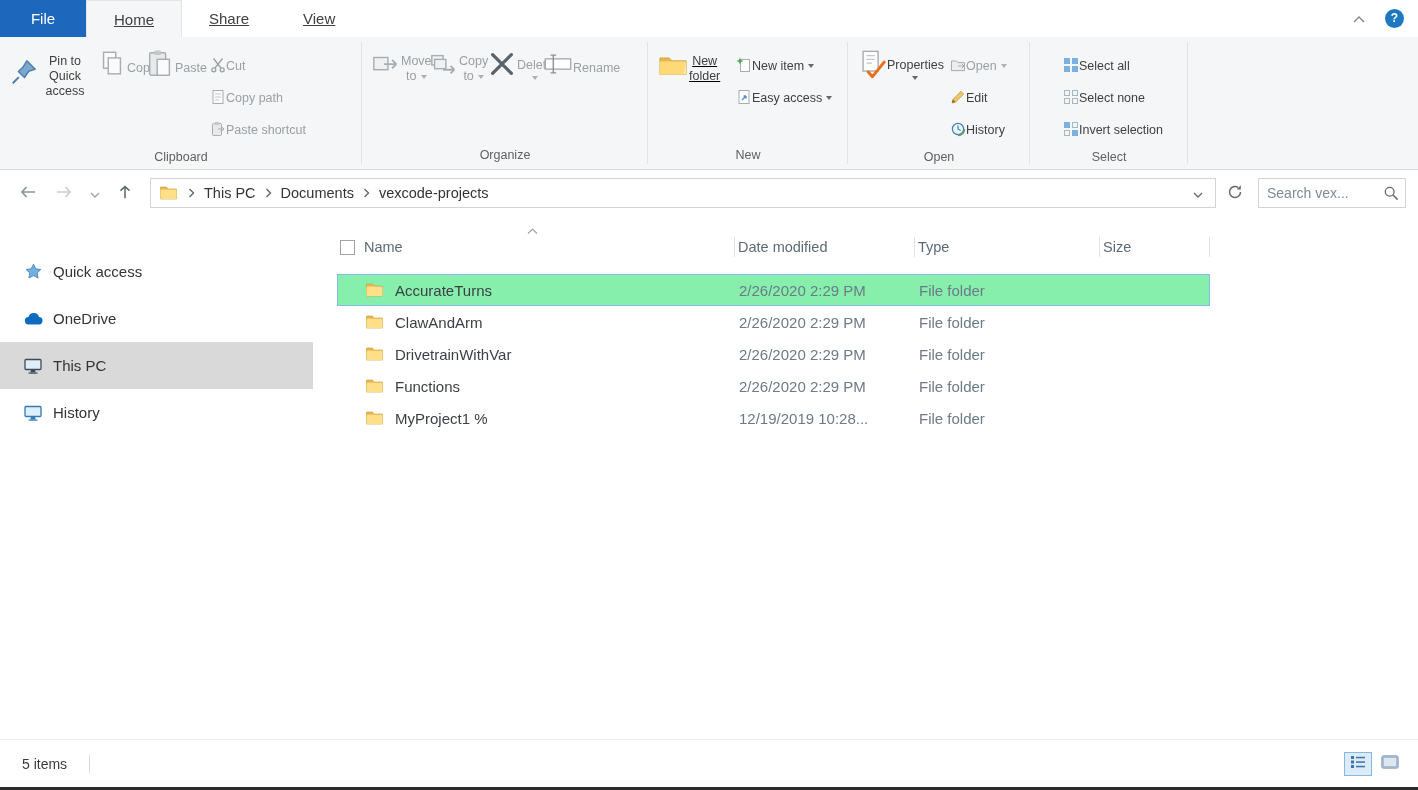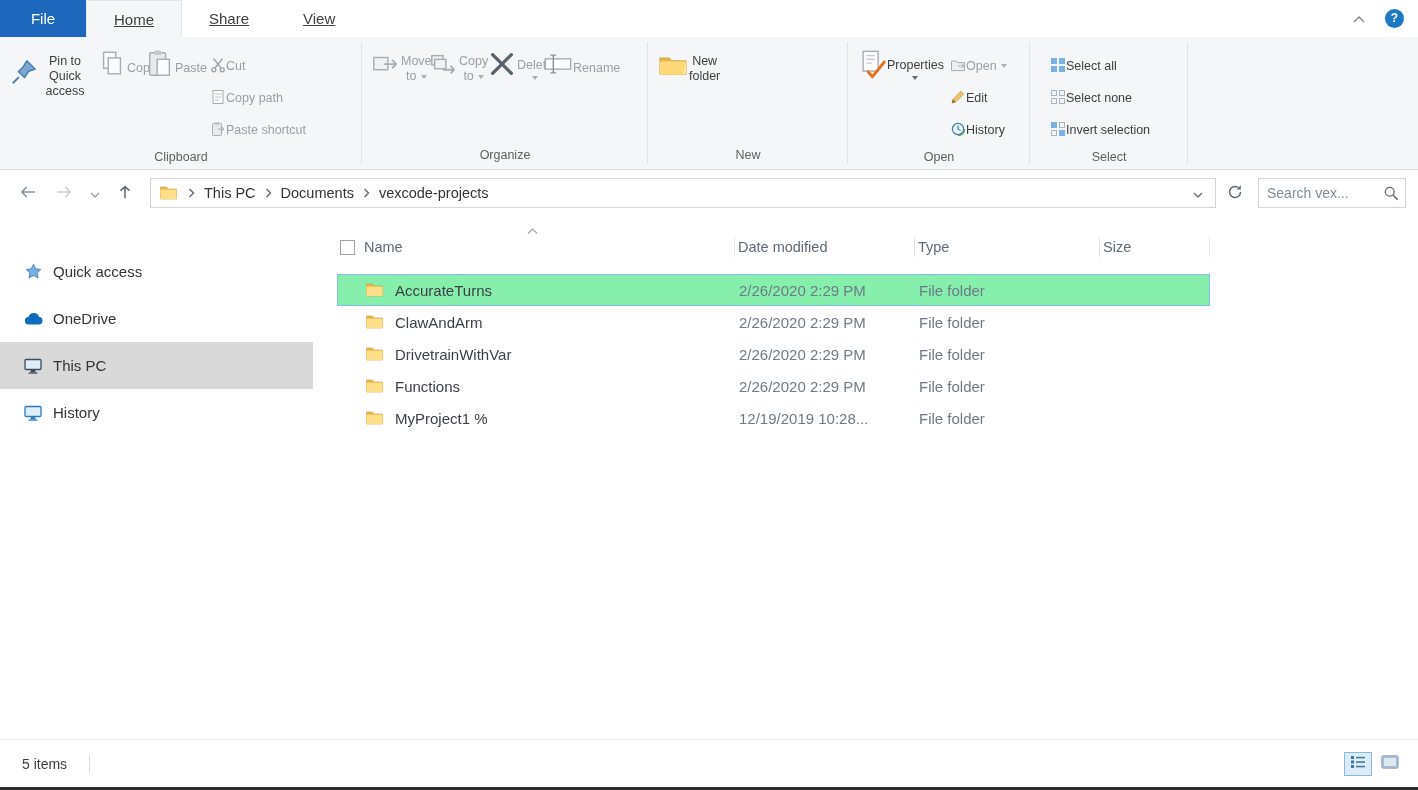--- a/index.html
+++ b/index.html
@@ -24,24 +24,24 @@
   .rcaption { height:24px; text-align:center; font-size:12.5px; color:#616161; line-height:20px; }
   button.rlarge { display:flex; align-items:center; background:none; border:none; font:inherit; padding:12px 3px 0; cursor:default; }
   .rlarge .ricon { height:34px; display:flex; align-items:flex-start; justify-content:center; }
   .rlarge .rlabelwrap { margin-top:5px; font-size:12.5px; line-height:15px; color:#3f3f3f; text-align:center; }
   .smallcol { display:flex; flex-direction:column; margin-top:14px; margin-left:8px; align-items:flex-start; }
   button.rsmall { display:flex; align-items:center; gap:0; background:none; border:none; font:inherit; font-size:12.5px; color:#3f3f3f; height:30px; padding:0 6px; margin-bottom:2px; cursor:default; }
   .disabled .rlabelwrap, button.rsmall.disabled, .disabled { color:#9aa0a6 !important; }
   .caret { display:inline-block; width:0; height:0; border-left:3.5px solid transparent; border-right:3.5px solid transparent; border-top:4px solid #5f6a72; margin-left:4px; vertical-align:middle; }
   .disabled .caret { border-top-color:#aab0b6; }
   .caret.below { display:block; margin:3px auto 0; }
-  .g-clipboard { width:362px; } .g-organize { width:286px; } .g-new { width:200px; } .g-open { width:182px; } .g-select { width:158px; }
+  .g-clipboard { width:362px; } .g-organize { width:286px; } .g-new { width:200px; } .g-open { width:182px; } .g-select { width:158px;align-items:center; }
   .w-pin { width:88px; } .w-copy { width:48px; } .w-paste { width:54px; }
   .w-move,.w-copyto { width:58px; } .w-del { width:56px; } .w-ren { width:66px; }
-  .w-nf { width:68px; } .w-props { width:82px; }
+  .w-nf { width:68px;text-decoration:underline; } .w-props { width:82px; }
 
   
   .addressrow { height:46px; background:#fff; display:flex; align-items:center; padding:0 12px 0 10px; flex:0 0 auto; }
   .navbtn { background:none; border:none; padding:4px 8px; display:flex; align-items:center; cursor:default; }
   .addressbox { flex:1; height:30px; border:1px solid #d4d4d4; background:#fff; display:flex; align-items:center; padding:0 6px 0 9px; margin:0 4px 0 8px; }
   .crumb { font-size:14.5px; color:#333; padding:0 4px; cursor:default; }
   .crumbsep { padding:0 5px; display:flex; align-items:center; cursor:default; }
   .addr-spacer { flex:1; }
   .addr-dd { background:none; border:none; padding:4px 6px; cursor:default; }
   .refreshbtn { background:none; border:none; padding:4px 7px; cursor:default; }
@@ -206,20 +206,38 @@
         <button class="rlarge w-nf">
           <span class="ricon">
               <svg width="32" height="30" viewBox="0 0 34 32">
                 <path d="M3 8.5h10l2.8 3H31V26H3z" fill="#eab64e" stroke="#c79a36" stroke-width=".8"></path>
                 <path d="M3 12.5h28V26H3z" fill="#ffe9a6"></path>
                 <path d="M3 12.5h28L28 26H3z" fill="#ffd978"></path>
               </svg>
             </span>
           <span class="rlabelwrap"><span>New folder</span></span>
         </button>
+        <div class="smallcol">
+          <button class="rsmall">
+            <span><svg width="16" height="16" viewBox="0 0 16 16">
+                  <rect x="4.5" y="2.5" width="9" height="12" fill="#fff" stroke="#a6adb3"></rect>
+                  <path d="M4 0.5l1.1 2.4L7.5 4 5.1 5.1 4 7.5 2.9 5.1.5 4l2.4-1.1z" fill="#56a456"></path>
+                </svg></span>
+            <span>New item</span>
+              <span class="caret"></span>
+          </button>
+          <button class="rsmall">
+            <span><svg width="16" height="16" viewBox="0 0 16 16">
+                  <rect x="3" y="1.5" width="10" height="13" fill="#fff" stroke="#a6adb3"></rect>
+                  <path d="M6 11l4-4m0 0H7.5M10 7v2.5" stroke="#4f8fcc" stroke-width="1.4" fill="none"></path>
+                </svg></span>
+            <span>Easy access</span>
+              <span class="caret"></span>
+          </button>
+        </div>
       </div>
       <div class="rcaption">New</div>
     </div>
 
     <div class="rgroup g-open">
       <div class="rbody">
         <button class="rlarge w-props">
           <span class="ricon">
               <svg width="30" height="30" viewBox="0 0 32 32">
                 <rect x="6.5" y="2.5" width="16" height="21" fill="#fff" stroke="#a6adb3" stroke-width="1.5"></rect>

